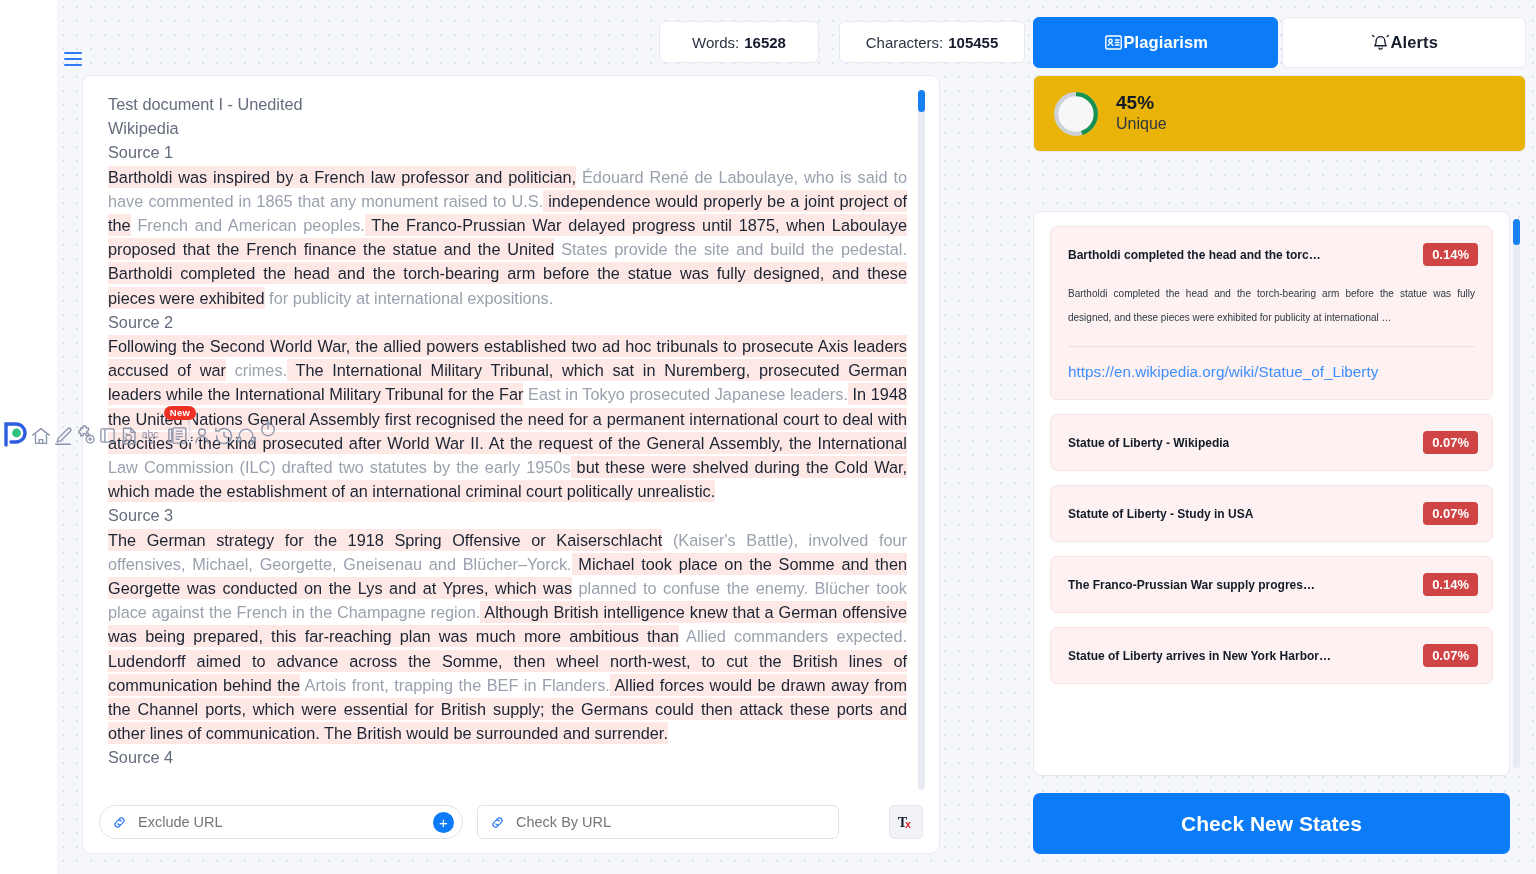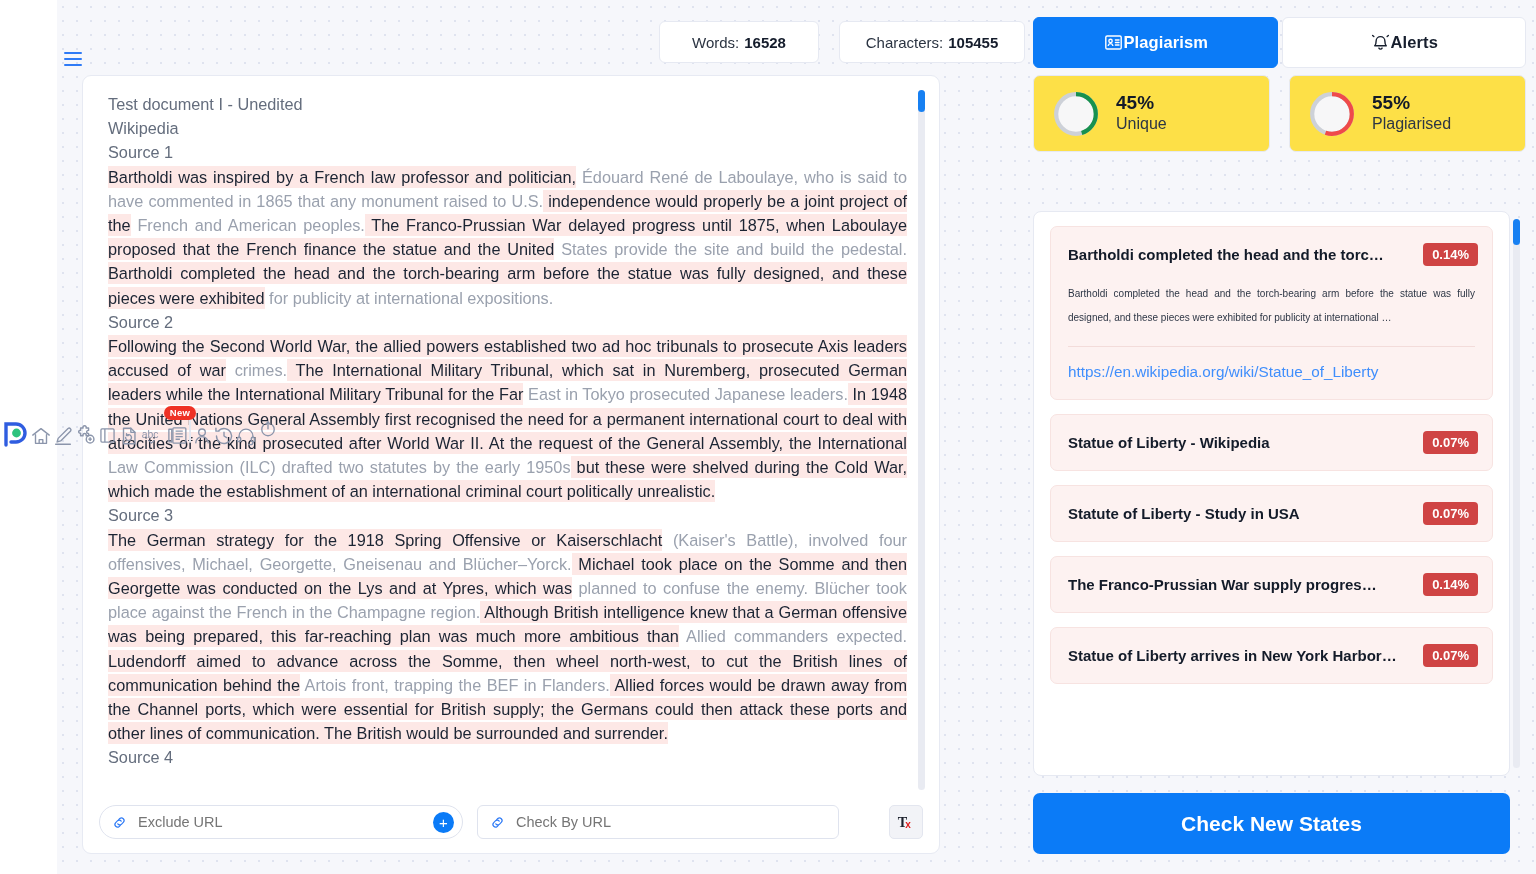--- a/index.html
+++ b/index.html
@@ -177,21 +177,21 @@
     cursor: pointer;
   }
 
   
   #right-panel {
     position: absolute; left: 968px; top: 75px;
     width: 493px; height: 779px;
   }
   .score-row { display: flex; gap: 19px; }
   .score-card {
-    flex: 1; height: 77px; background: #fde047;
+    flex: 1; height: 77px; background: #eab308;
     border: 1px solid #e6e9f2; border-radius: 7px;
     display: flex; align-items: center; padding-left: 16px; gap: 14px;
   }
   .donut { width: 52px; height: 52px; flex: 0 0 auto; }
   .score-pct { font-size: 19px; font-weight: bold; color: #121a29; line-height: 1.1; }
   .score-lbl { font-size: 16px; color: #2d3644; line-height: 1.25; }
 
   #download-report {
     display: block; margin: 20px auto 0;
     width: 180px; height: 33px;
@@ -210,21 +210,21 @@
   }
   .result-item {
     background: #fdf2f1; border: 1px solid #f7e3e1;
     border-radius: 7px; margin-bottom: 14px; cursor: pointer;
   }
   .result-head {
     display: flex; align-items: center; justify-content: space-between;
     padding: 16px 14px 16px 17px; gap: 10px;
   }
   .result-title {
-    font-size: 15px; font-weight: bold; color: #131b29;
+    font-size: 12px; font-weight: bold; color: #131b29;
     white-space: nowrap; overflow: hidden; text-overflow: ellipsis;
   }
   .result-pct {
     flex: 0 0 auto; background: #cf4444; color: #fff;
     font-size: 13px; font-weight: bold;
     padding: 4px 9px; border-radius: 4px;
   }
   .result-snippet {
     padding: 0 17px 10px; font-size: 10px; line-height: 24px;
     color: #2e3746; text-align: justify;
@@ -461,30 +461,20 @@
         <svg class="donut" viewBox="0 0 42 42">
           <circle cx="21" cy="21" r="16" fill="#f7f7f8" stroke="#cdd1d8" stroke-width="3.4"></circle>
           <circle id="donut-unique" cx="21" cy="21" r="16" fill="none" stroke="#17914f" stroke-width="3.4" stroke-dasharray="45.23893421169302 55.29203070318036" transform="rotate(-90 21 21)" stroke-linecap="butt"></circle>
         </svg>
         <div>
           <div class="score-pct">45%</div>
           <div class="score-lbl">Unique</div>
         </div>
       </div>
 
-      <div class="score-card">
-        <svg class="donut" viewBox="0 0 42 42">
-          <circle cx="21" cy="21" r="16" fill="#f7f7f8" stroke="#cdd1d8" stroke-width="3.4"></circle>
-          <circle id="donut-plag" cx="21" cy="21" r="16" fill="none" stroke="#ef4a4a" stroke-width="3.4" stroke-dasharray="55.292030703180366 45.238934211693014" transform="rotate(-90 21 21)" stroke-linecap="butt"></circle>
-        </svg>
-        <div>
-          <div class="score-pct">55%</div>
-          <div class="score-lbl">Plagiarised</div>
-        </div>
-      </div>
     </div>
 
 
     <div id="results-card">
       <div id="results-list">
           <div class="result-item">
             <div class="result-head">
               <div class="result-title">Bartholdi completed the head and the torc…</div>
               <div class="result-pct">0.14%</div>
             </div>

